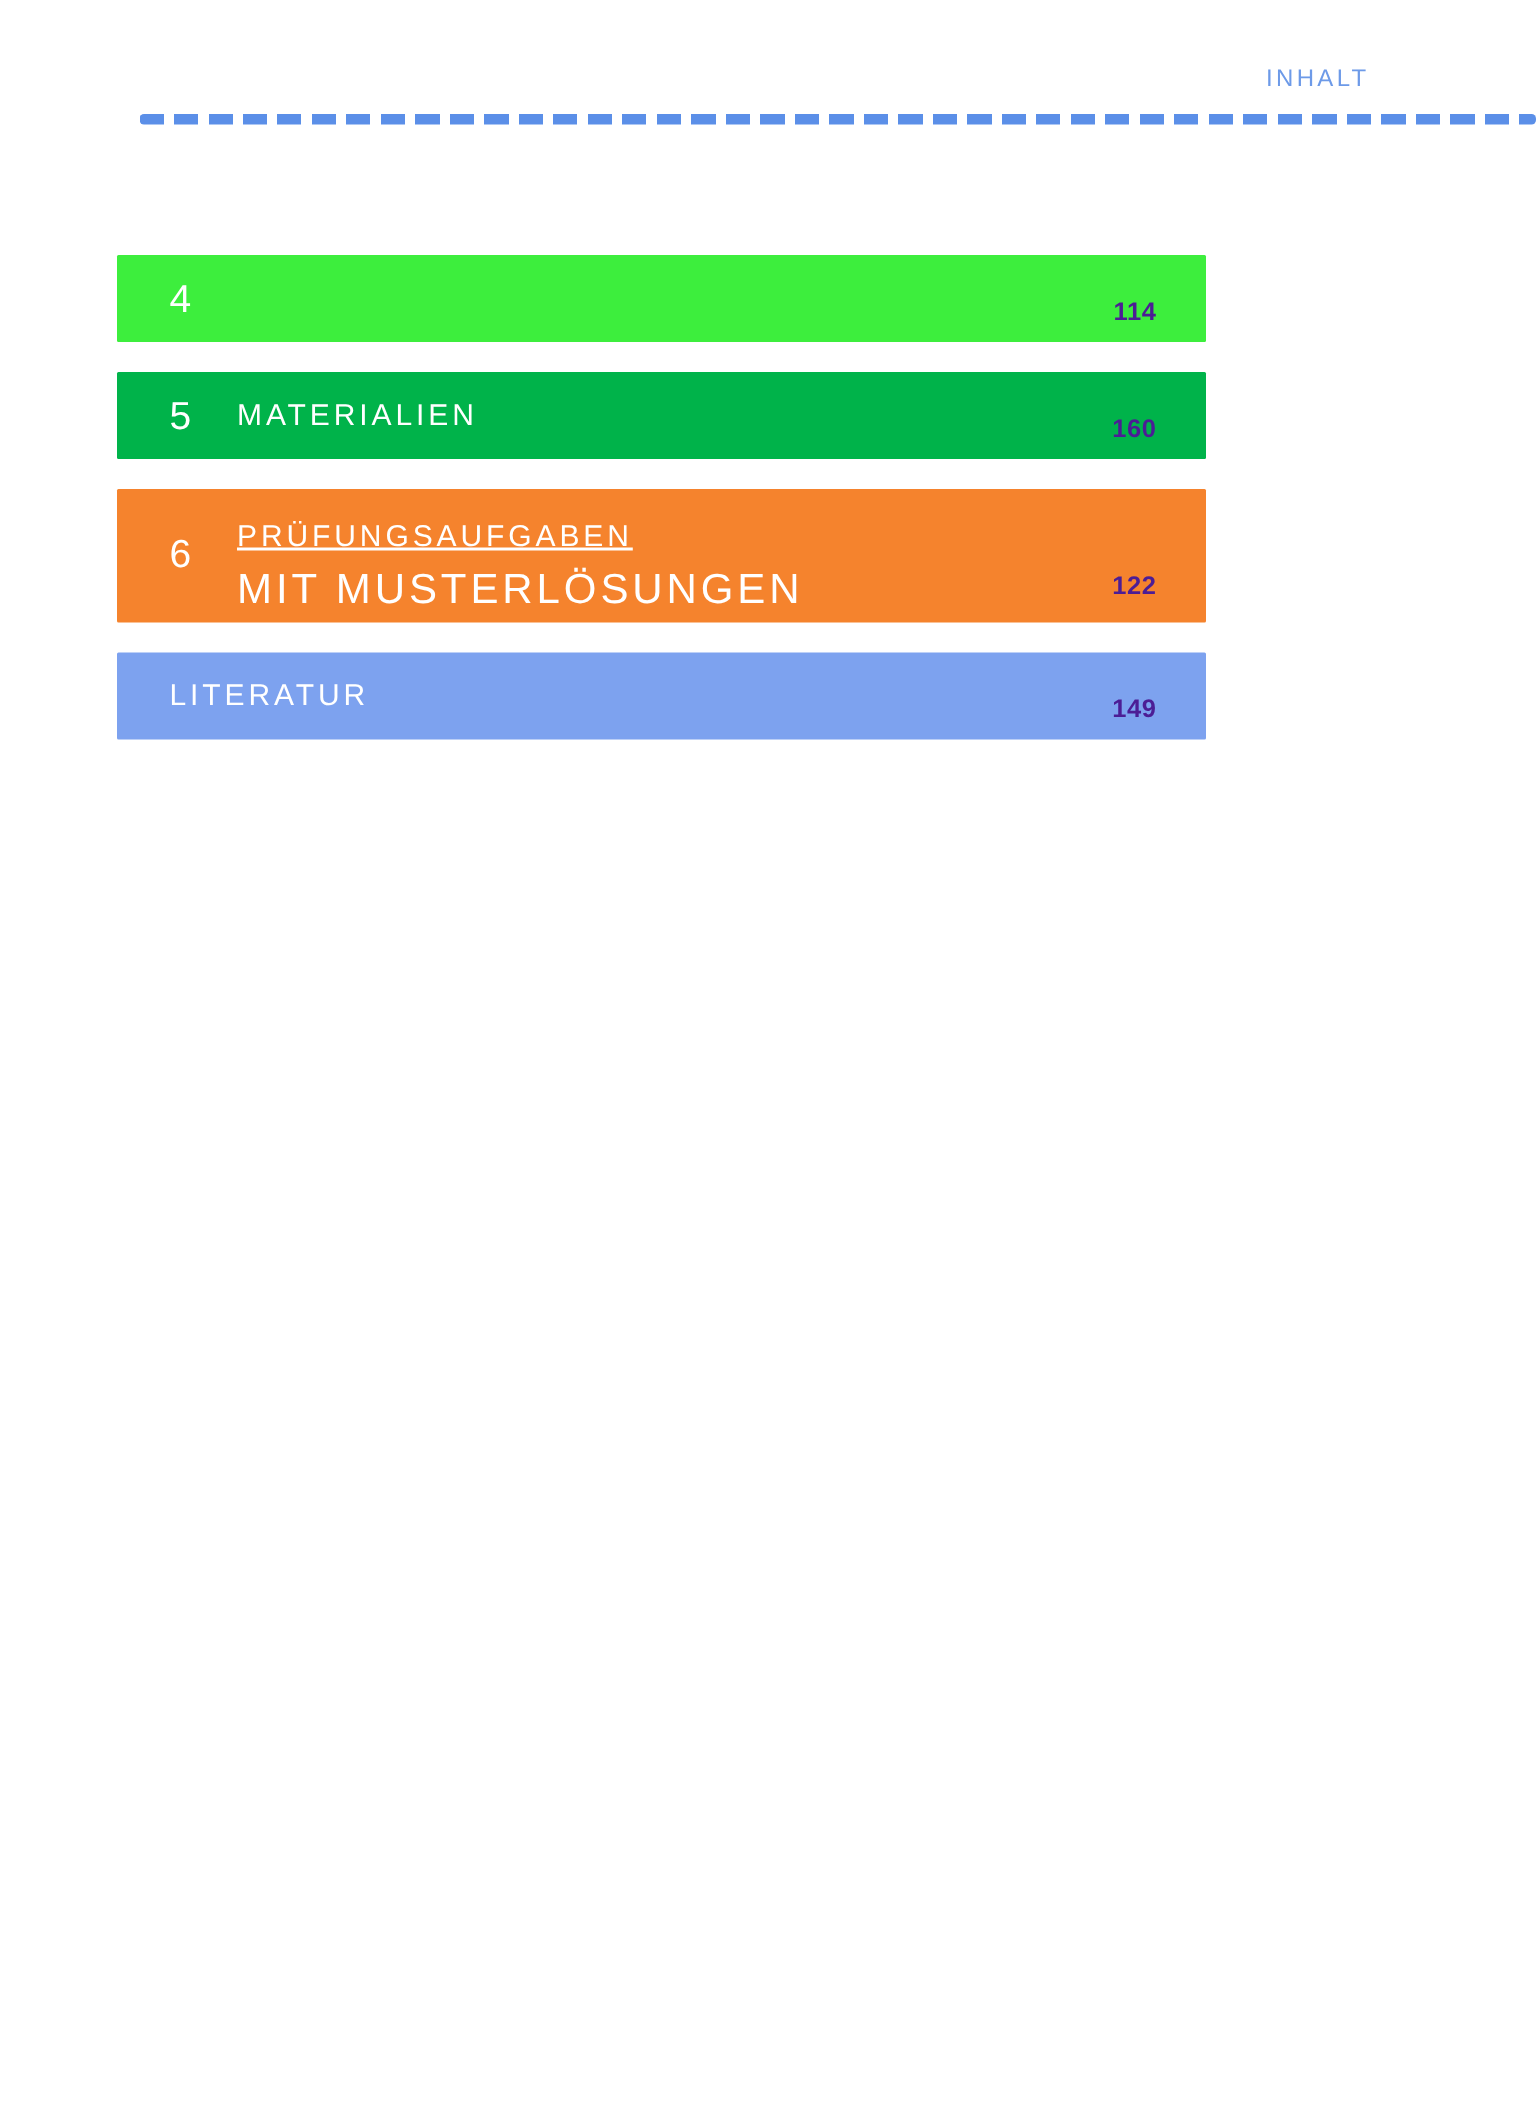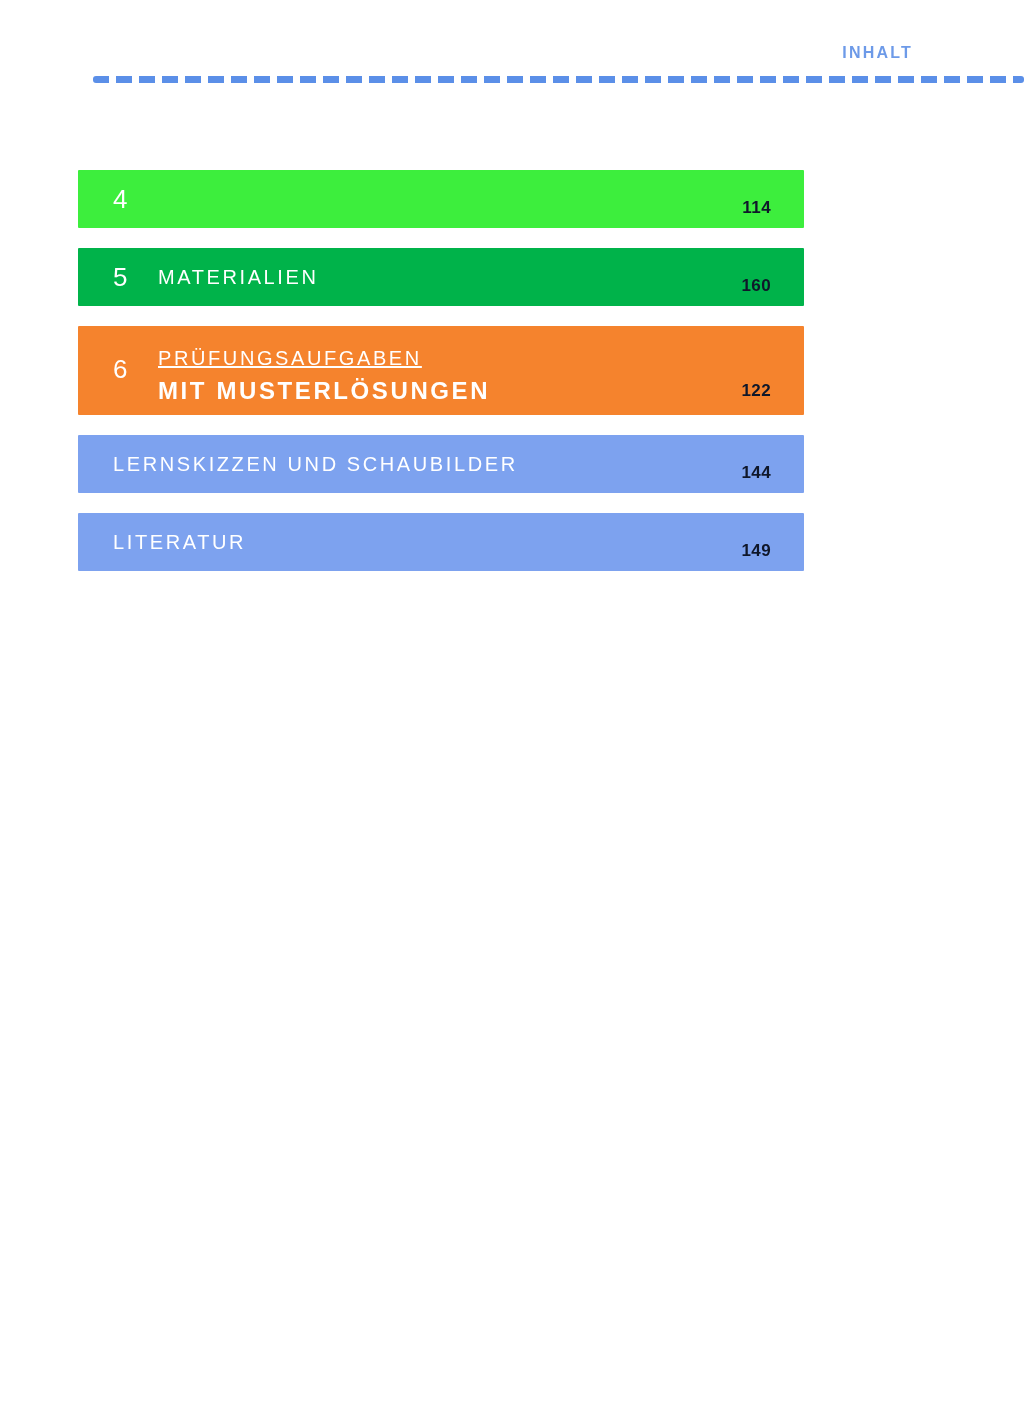--- a/index.html
+++ b/index.html
@@ -24,21 +24,21 @@
   }
 
   
   .running-head {
     position: absolute;
     top: 44px;
     right: 111px;
     font-size: 16px;
     letter-spacing: 2.2px;
     color: #6d9ae8;
-    font-weight: 700;
+    font-weight: 400;
     white-space: nowrap;
   }
 
   .header-rule {
     position: absolute;
     left: 93px;
     right: 0px;
     top: 76px;
     height: 7px;
     background-image: repeating-linear-gradient(
@@ -112,42 +112,42 @@
   .row-double .chapter-title {
     top: 22px;
     transform: none;
     text-decoration: underline;
   }
 
   .chapter-title-2 {
     position: absolute;
     left: 80px;
     top: 53px;
-    font-size: 24px;
+    font-size: 28px;
     letter-spacing: 2.6px;
-    font-weight: 700;
+    font-weight: 400;
     line-height: 1;
     color: #ffffff;
     white-space: nowrap;
     text-align: center;
   }
 
   
   .row-plain .chapter-title {
     left: 35px;
   }
 
   .page-num {
     position: absolute;
     right: 33px;
     font-size: 17px;
     font-weight: 700;
     letter-spacing: 0.4px;
     line-height: 1;
-    color: #0f172a;
+    color: #4c1d95;
   }
 
   .row-single .page-num {
     bottom: 12px;
   }
 
   .row-double .page-num {
     bottom: 16px;
   }
 
@@ -172,22 +172,18 @@
         <span class="chapter-title">MATERIALIEN</span>
         <span class="page-num">160</span>
       </div>
       <div class="toc-row row-double" style="background: rgb(245, 131, 45);">
         <span class="chapter-num">6</span>
         <span class="chapter-title">PRÜFUNGSAUFGABEN</span>
         <span class="chapter-title-2">MIT MUSTERLÖSUNGEN</span>
         <span class="page-num">122</span>
       </div>
       <div class="toc-row row-single row-plain" style="background: rgb(125, 162, 239);">
-        <span class="chapter-title">LERNSKIZZEN UND SCHAUBILDER</span>
-        <span class="page-num">144</span>
-      </div>
-      <div class="toc-row row-single row-plain" style="background: rgb(125, 162, 239);">
         <span class="chapter-title">LITERATUR</span>
         <span class="page-num">149</span>
       </div>
     </div>
 
 </div>
 
 </body></html>

